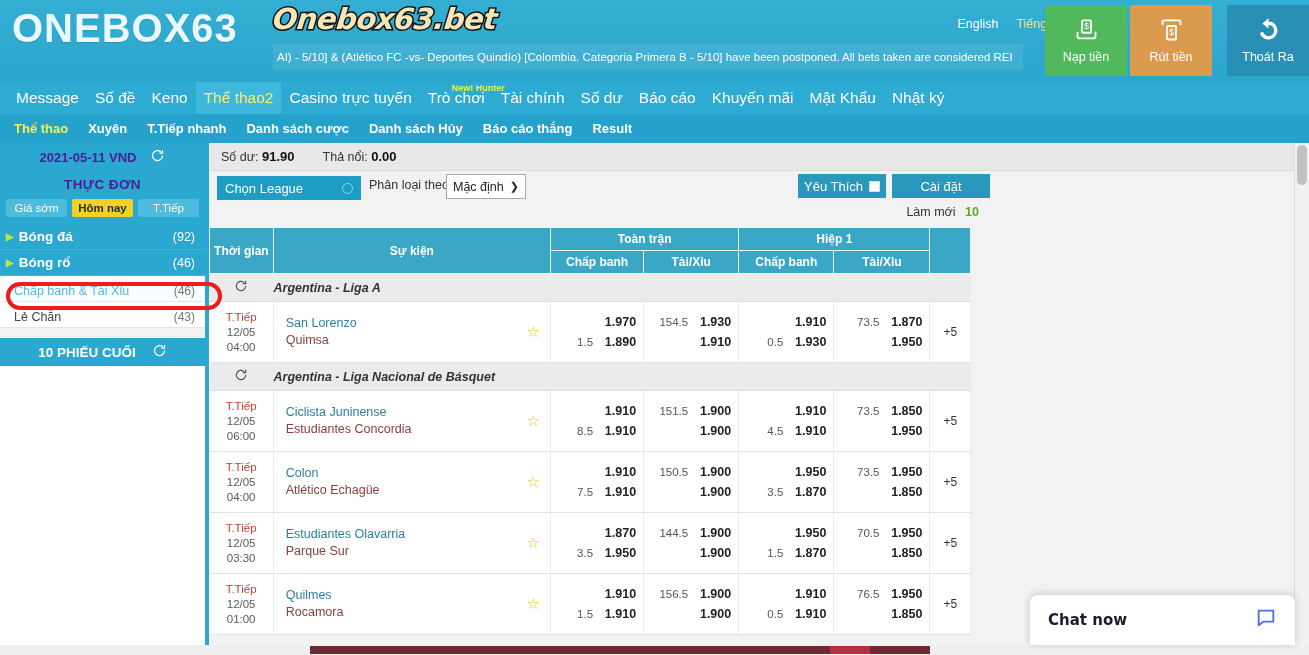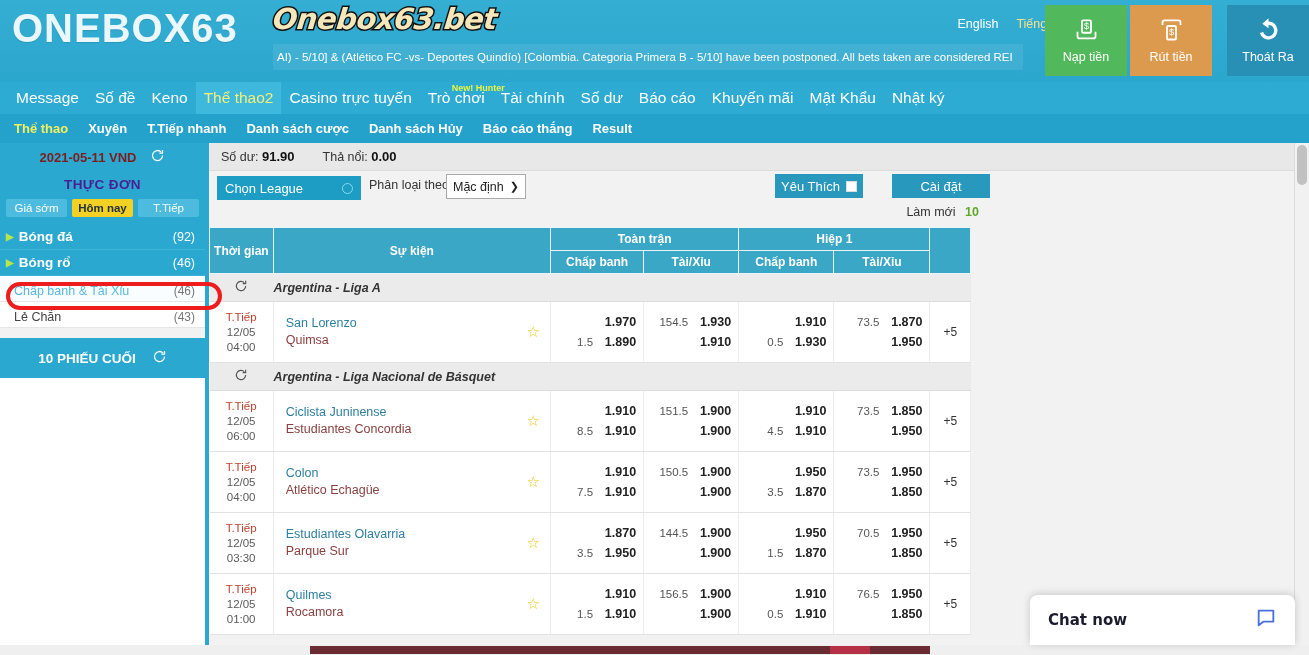--- a/index.html
+++ b/index.html
@@ -94,21 +94,21 @@
     font-size: 13px; font-weight: bold; color: #ffffff;
   }
   .nav2 .item.active { color: #f2ef5d; }
 
   
   .body-wrap { display: flex; height: 514px; background:#f2f2f2; }
 
   
   .sidebar { width: 205px; background: #ffffff; flex: 0 0 205px; }
   .side-date {
-    height: 28px; background: #2aa8d0; color: #7f1d1d;
+    height: 28px; background: #2aa8d0; color: #4c1d95;
     display: flex; align-items: center; justify-content: center;
     gap: 14px; font-size: 13px; font-weight: bold;
   }
   .side-title {
     height: 26px; background: #2aa8d0; color:#4c1d95;
     display:flex; align-items:center; justify-content:center;
     font-size: 13.5px; font-weight: bold; letter-spacing: .4px;
   }
   .side-tabs {
     background: #2aa8d0; padding: 2px 6px 7px 6px;
@@ -130,21 +130,21 @@
   .cat .cnt { margin-left: auto; font-weight: normal; font-size: 12.5px; }
   .subcat {
     height: 26px; background: #ffffff; display:flex; align-items:center;
     font-size: 12.5px; padding: 4px 10px 0 14px; color:#444;
     border-bottom: 1px solid #e6e6e6;
   }
   .subcat.sel { color: #59b9dd; background:#fafdff; }
   .subcat .cnt { margin-left:auto; color:#777; font-size: 12px; }
   .side-gap { height: 10px; background:#f2f2f2; }
   .side-last {
-    height: 40px; background:#2aa8d0; color:#fff;
+    height: 28px; background:#2aa8d0; color:#fff;
     display:flex; align-items:center; justify-content:center; gap:16px;
     font-size: 13.5px; font-weight: bold;
   }
   .side-rest { background:#ffffff; height: 272px; }
 
   .redbox {
     position: absolute; left: 6px; top: 282px;
     width: 216px; height: 28px;
     border: 4px solid #ee1c1c; border-radius: 16px;
     pointer-events: none; z-index: 40;
@@ -175,21 +175,21 @@
   .sel-wrap {
     position:absolute; left: 237px; top: 3px;
     width: 80px; height: 25px; background:#fff; border:1px solid #a9a9a9;
     display:flex; align-items:center; padding: 0 6px; font-size: 12.5px; color:#222;
   }
   .sel-wrap .chev { margin-left:auto; font-size: 11px; }
   .btn-fav, .btn-set {
     position:absolute; top: 3px; height: 24px; background:#2898bd; color:#fff;
     font-size: 13px; display:flex; align-items:center; justify-content:center; gap:6px;
   }
-  .btn-fav { left: 566px; width: 88px; }
+  .btn-fav { left: 589px; width: 88px; }
   .btn-set { left: 683px; width: 98px; }
   .fav-box { width: 11px; height: 11px; background:#fff; border:1px solid #ddd; }
   .refresh-row {
     position:absolute; right: 330px; top: 34px;
     font-size: 12.5px; color:#333;
   }
   .refresh-row b { color:#5ea82a; font-weight: bold; margin-left: 6px; }
 
   
   .tbl-wrap { flex:1; overflow:hidden; background:#f2f2f2; position:relative; }

